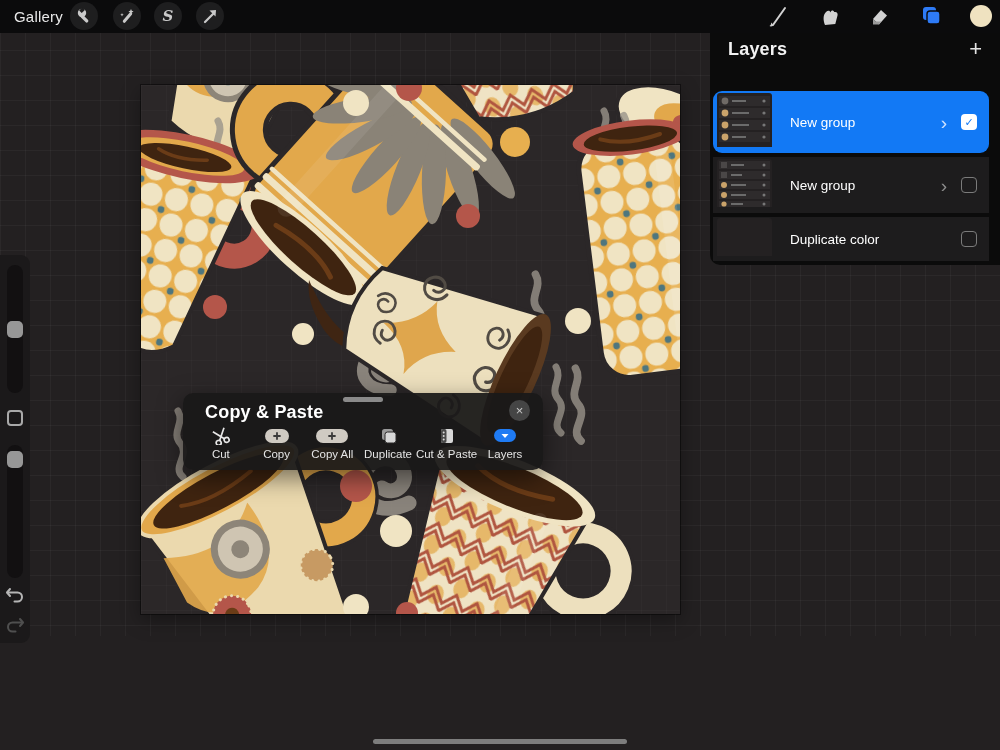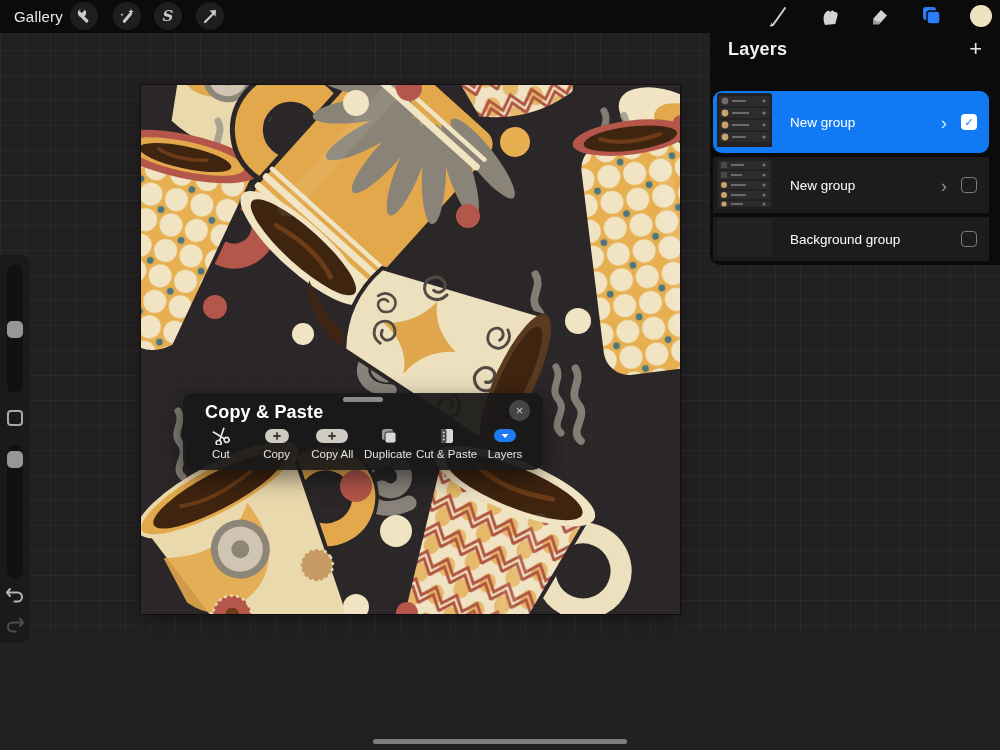--- a/index.html
+++ b/index.html
@@ -386,21 +386,21 @@
       <span class="lchev off">›</span>
       <span class="cbox empty"></span>
     </div>
 
     <div class="lrow plain" style="top:184px; height:44px;">
       <div class="lthumb">
         <svg width="55" height="38" viewBox="0 0 55 38">
             <rect width="55" height="38" fill="#242122"></rect>
           </svg>
       </div>
-      <span class="lname">Background group</span>
+      <span class="lname">Duplicate color</span>
       <span class="cbox empty"></span>
     </div>
   </div>
 
   <div class="popup">
     <div class="popup-handle"></div>
     <div class="popup-title">Copy &amp; Paste</div>
     <div class="popup-close">
       <span>×</span>
     </div>

